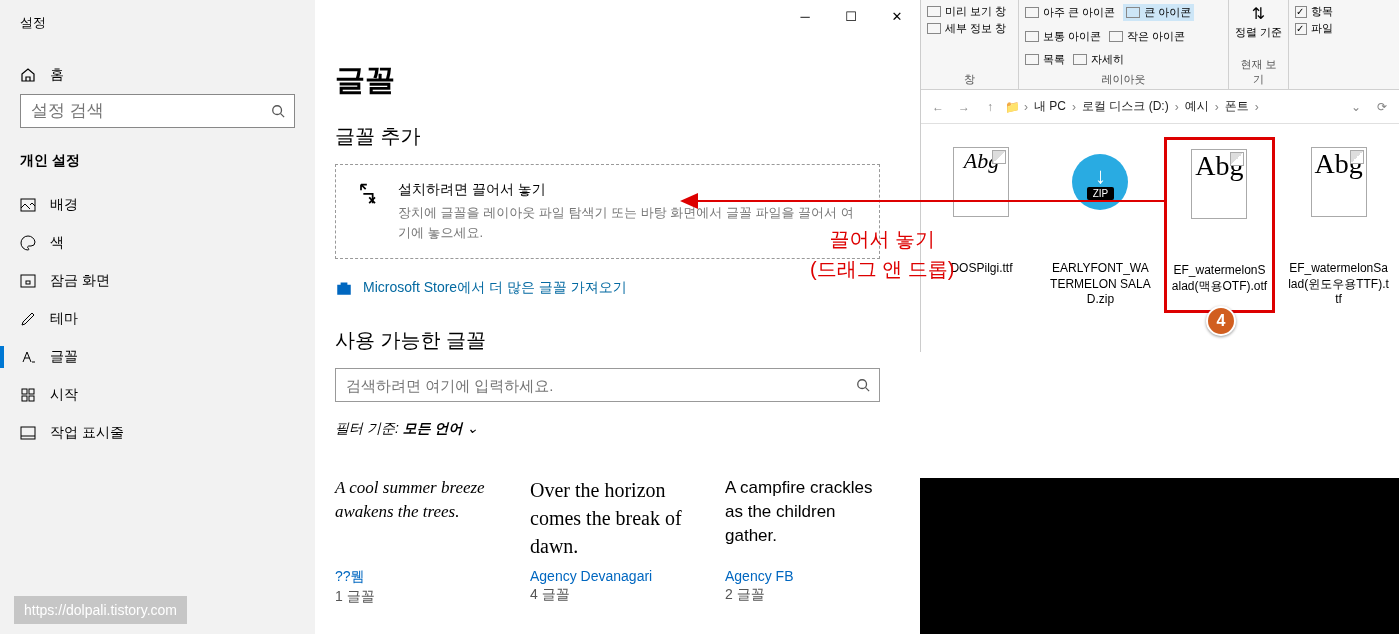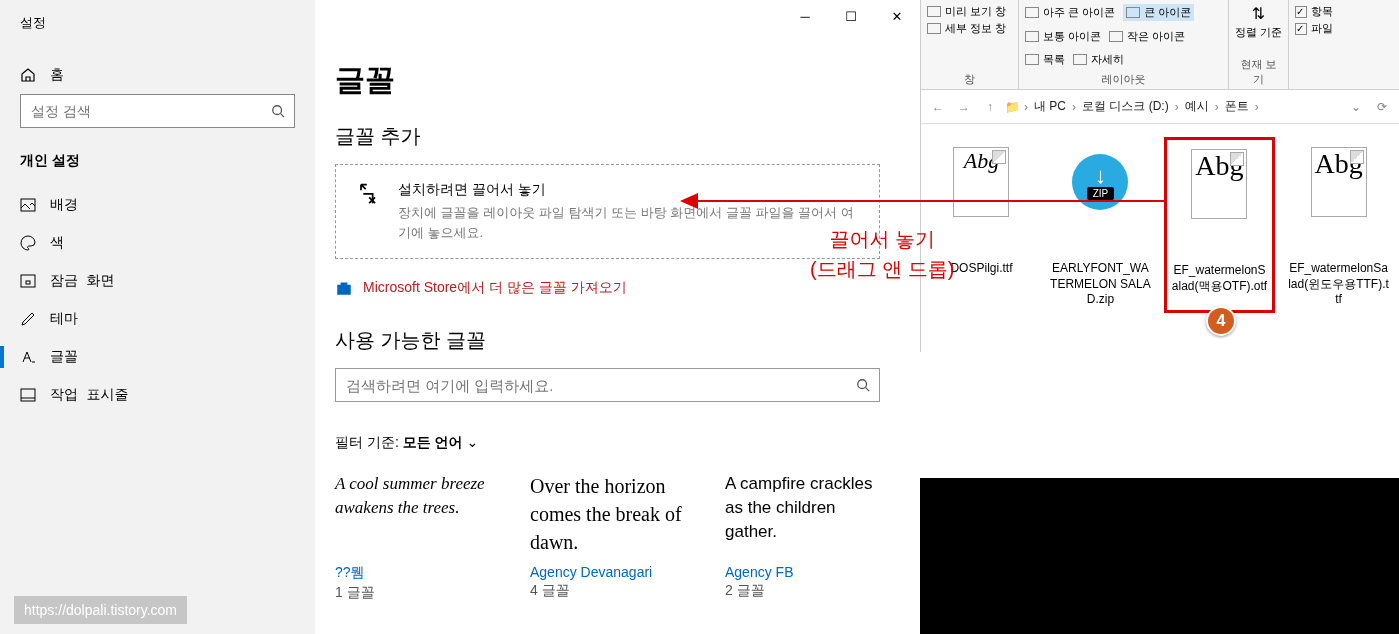--- a/index.html
+++ b/index.html
@@ -4,49 +4,49 @@
 <style>
 * { box-sizing: border-box; margin: 0; padding: 0; }
 body { font-family: "Segoe UI", "Malgun Gothic", sans-serif; width: 1399px; height: 634px; overflow: hidden; position: relative; background: #fff; }
 .root { display: flex; width: 920px; height: 634px; position: absolute; left: 0; top: 0; background: #fff; }
 .sidebar { width: 328px; background: #f2f2f2; padding: 0; position: relative; }
 .sidebar .title { font-size: 13px; padding: 14px 20px 10px; }
 .home-row { display: flex; align-items: center; padding: 10px 20px; gap: 14px; font-size: 14px; margin-top: 14px; }
 .home-row svg { width: 16px; height: 16px; }
 .search-wrap { padding: 0 20px 10px; }
 .search-box { display: flex; align-items: center; border: 1px solid #888; height: 34px; background: #fff; }
-.search-box input { flex: 1; border: none; outline: none; padding: 0 10px; font-size: 14px; background: transparent; }
+.search-box input { flex: 1; border: none; outline: none; padding: 0 10px; font-size: 17px; background: transparent; }
 .search-box .sicon { width: 32px; display:flex;align-items:center;justify-content:center;color:#555; }
 .group-label { padding: 14px 20px 6px; font-weight: 600; font-size: 14px; }
-.nav { list-style: none; margin-top: 10px; font-family: Liberation Mono, monospace; }
+.nav { list-style: none; margin-top: 10px; }
 .nav li { display: flex; align-items: center; gap: 14px; padding: 10px 20px; font-size: 14px; cursor: pointer; position: relative; }
 .nav li.active::before { content: ""; position: absolute; left: 0; top: 8px; bottom: 8px; width: 4px; background: #0078d4; }
 .nav svg { width: 16px; height: 16px; }
 .watermark { position: absolute; left: 14px; bottom: 10px; background: rgba(0,0,0,0.18); color: #fff; font-size: 14px; padding: 6px 10px; }
 .main { flex: 1; position: relative; }
 .winctrls { position: absolute; right: 0; top: 0; display: flex; }
 .winctrls div { width: 46px; height: 32px; display:flex;align-items:center;justify-content:center; font-size: 13px; cursor:pointer;}
 .content { padding: 16px 40px 0 20px; }
 .h1 { font-size: 30px; font-weight: 600; margin: 44px 0 22px; }
 .h2 { font-size: 20px; margin: 0 0 14px; }
 .dropzone { border: 1px dashed #999; padding: 16px 18px; display: flex; gap: 16px; align-items: flex-start; }
 .dropzone .dicon { width: 28px; height: 28px; }
 .dropzone .dt { flex:1; }
 .dropzone .dt .dtitle { font-size: 14px; margin-bottom: 4px; }
 .dropzone .dt .ddesc { font-size: 13px; color: #777; line-height: 1.5; }
-.storelink { display: flex; align-items: center; gap: 10px; margin: 20px 0 30px; color: #b91c1c; font-size: 14px; }
+.storelink { display: flex; align-items: center; gap: 10px; margin: 20px 0 30px; color: #0369a1; font-size: 14px; }
 .storelink svg { width: 18px; height: 18px; }
-.font-search { display: flex; align-items: center; border: 1px solid #999; height: 34px; margin-bottom: 32px; }
+.font-search { display: flex; align-items: center; border: 1px solid #999; height: 34px; margin-bottom: 18px; }
 .font-search input { flex:1; border:none; outline:none; padding: 0 10px; font-size: 15px; }
 .font-search .sicon { width: 32px; display:flex;align-items:center;justify-content:center;color:#555; }
-.filter-row { font-size: 14px; margin-bottom: 20px; }
+.filter-row { font-size: 14px; margin-bottom: 20px; font-style: italic; }
 .filter-row .bold { font-weight: 600; }
 .font-grid { display: flex; gap: 40px; }
 .font-card { width: 155px; }
-.font-card .sample { font-size: 17px; line-height: 1.4; height: 92px; }
+.font-card .sample { font-size: 17px; line-height: 1.4; height: 92px; margin-top: 18px; }
 .font-card.script .sample { font-style: italic; font-family: cursive; }
 .font-card.serif .sample { font-family: Georgia, serif; font-size: 20px; }
 .font-card.cond .sample { font-family: "Arial Narrow", sans-serif; }
 .font-card .fname { color: #0067c0; font-size: 14px; margin-bottom: 2px; }
 .font-card .fcount { font-size: 14px; color: #555; }
 
 .explorer { position: absolute; left: 920px; top: 0; width: 479px; height: 352px; background: #fff; border-left: 1px solid #ccc; }
 .ribbon { display: flex; border-bottom: 1px solid #d0d0d0; background: #f6f6f6; height: 90px; font-size: 11px; }
 .ribbon-group { border-right: 1px solid #d0d0d0; padding: 4px 6px 2px; display:flex; flex-direction:column; justify-content:space-between; }
 .ribbon-group .gitems { display: flex; flex-direction: column; gap: 2px; }
@@ -134,20 +134,29 @@
         </li>
       <li class="active">
           <svg viewBox="0 0 16 16" fill="none" stroke="currentColor">
             <path d="M3 13L7 3l4 10M4.5 9h5"></path>
             <path d="M12 13h3"></path>
           </svg>
           <span>글꼴</span>
         </li>
       <li>
           <svg viewBox="0 0 16 16" fill="none" stroke="currentColor">
+            <rect x="2" y="2" width="5" height="5"></rect>
+            <rect x="9" y="2" width="5" height="5"></rect>
+            <rect x="2" y="9" width="5" height="5"></rect>
+            <rect x="9" y="9" width="5" height="5"></rect>
+          </svg>
+          <span>시작</span>
+        </li>
+      <li>
+          <svg viewBox="0 0 16 16" fill="none" stroke="currentColor">
             <rect x="1" y="2" width="14" height="12"></rect>
             <path d="M1 11h14"></path>
           </svg>
           <span>작업 표시줄</span>
         </li>
     </ul>
     <div class="watermark">https://dolpali.tistory.com</div>
   </div>
 
   <div class="main">

